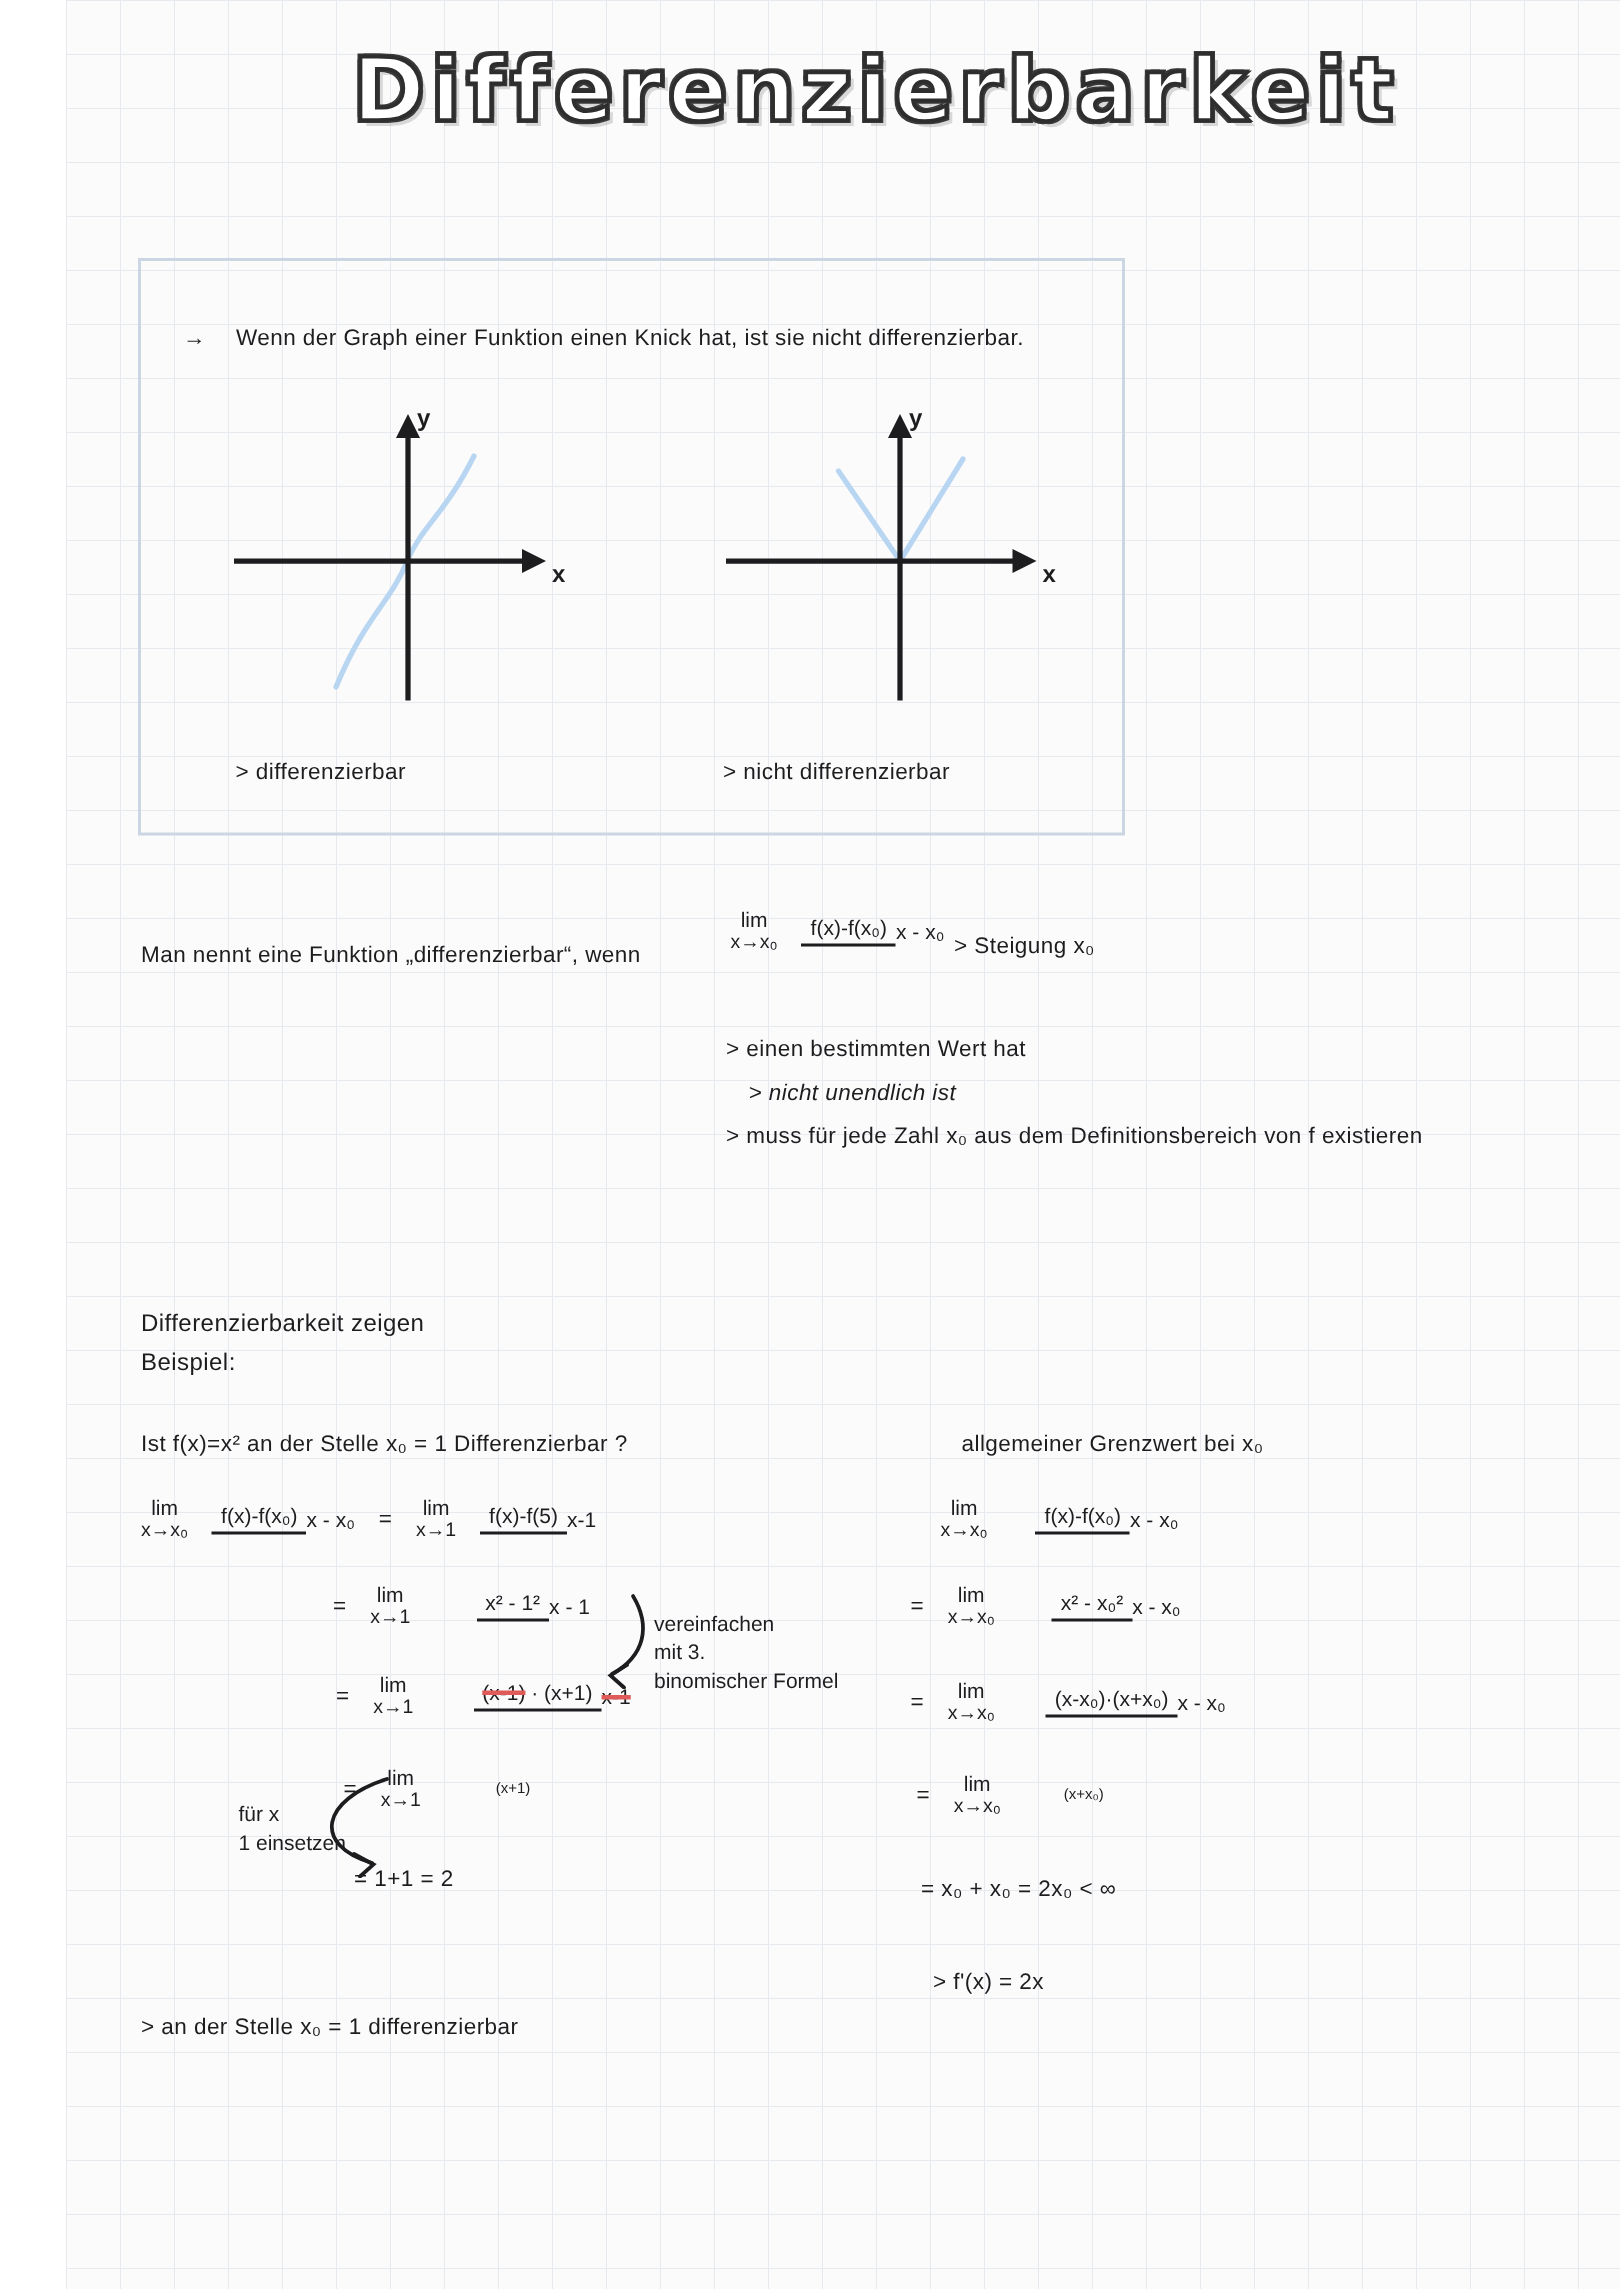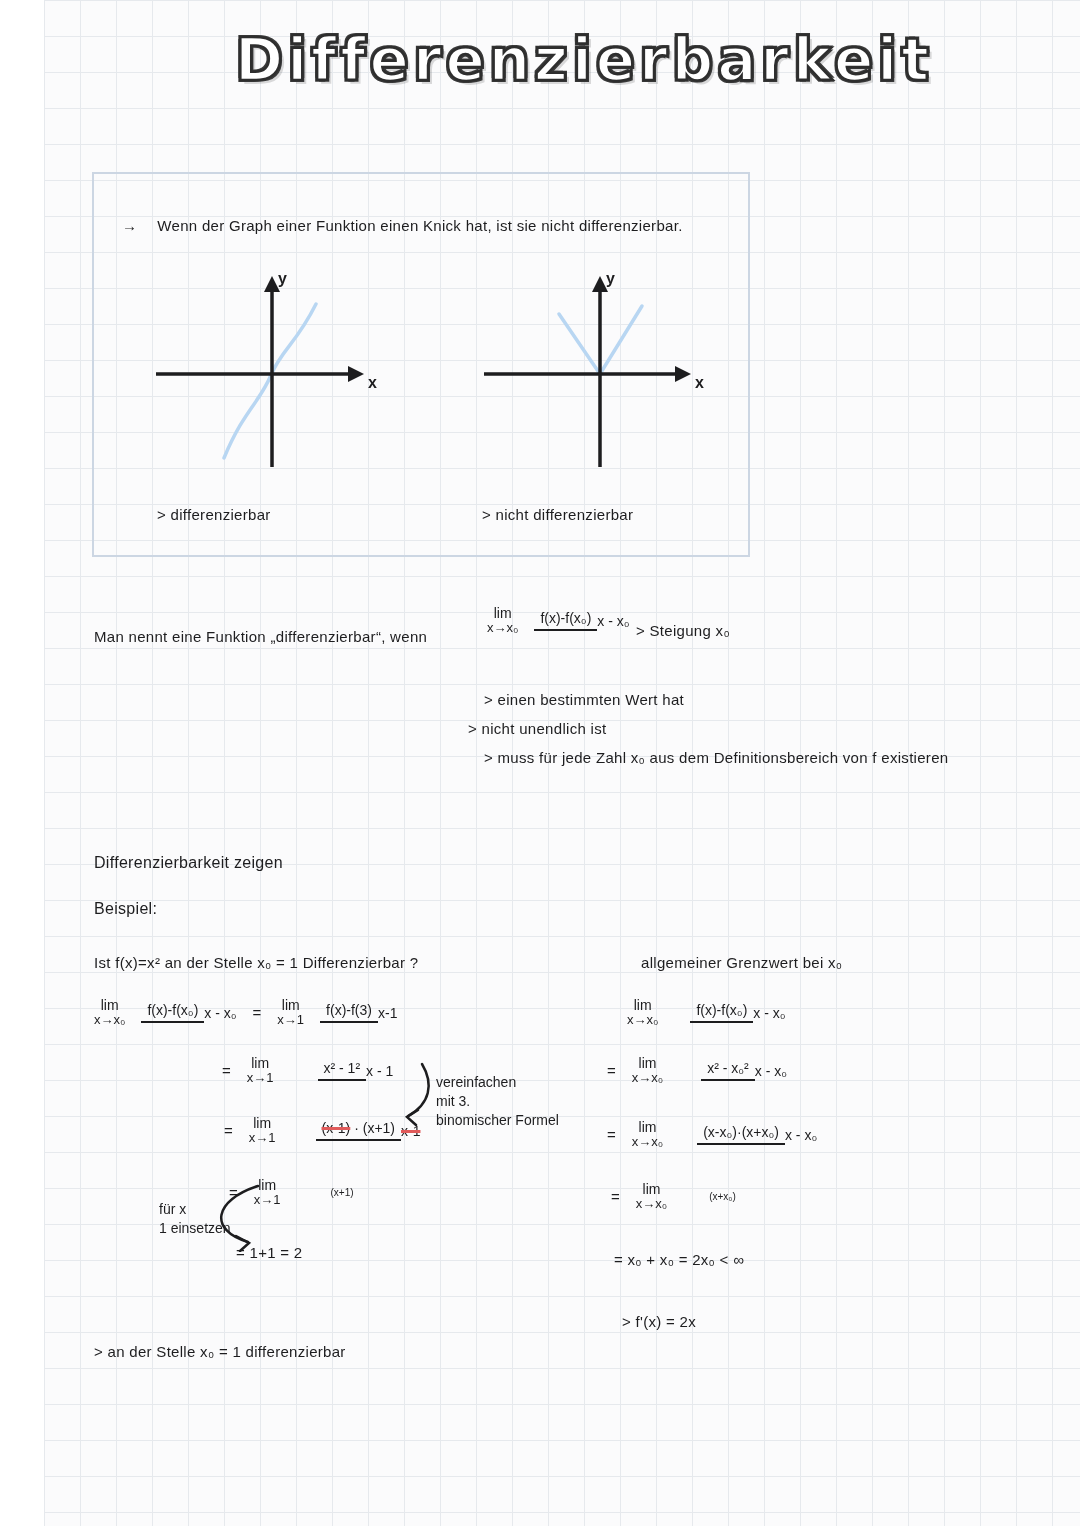--- a/index.html
+++ b/index.html
@@ -96,45 +96,45 @@
       <span class="sub">x→x₀</span>
     </span>
     <span class="frac">
       <span class="num">f(x)-f(x₀)</span>
       <span class="den">x - x₀</span>
     </span>
   </div>
   <div class="abs hw" style="left:592px; top:621px;">&gt; Steigung  x₀</div>
 
   <div class="abs hw" style="left:440px; top:690px;">&gt; einen bestimmten Wert hat</div>
-  <div class="abs hw" style="left:424px; top:719px;">&gt; nicht unendlich ist</div>
+  <div class="abs hw" style="left:455px; top:719px;font-style:italic;">&gt; nicht unendlich ist</div>
   <div class="abs hw" style="left:440px; top:748px;">&gt; muss für jede Zahl x₀ aus dem Definitionsbereich von f existieren</div>
 
-  <div class="abs hw" style="left:50px; top:852px; font-size:16px;">Differenzierbarkeit zeigen</div>
+  <div class="abs hw" style="left:50px; top:872px; font-size:16px;">Differenzierbarkeit zeigen</div>
   <div class="abs hw" style="left:50px; top:898px; font-size:16px;">Beispiel:</div>
 
   <div class="abs hw" style="left:50px; top:953px;">Ist f(x)=x²  an der Stelle  x₀ = 1  Differenzierbar ?</div>
   <div class="abs hw" style="left:597px; top:953px;">allgemeiner Grenzwert bei x₀</div>
 
   <div class="abs mrow" style="left:50px; top:998px;">
     <span class="lim">
       <span>lim</span>
       <span class="sub">x→x₀</span>
     </span>
     <span class="frac">
       <span class="num">f(x)-f(x₀)</span>
       <span class="den">x - x₀</span>
     </span>
     <span class="eq">=</span>
     <span class="lim">
       <span>lim</span>
       <span class="sub">x→1</span>
     </span>
     <span class="frac">
-      <span class="num">f(x)-f(3)</span>
+      <span class="num">f(x)-f(5)</span>
       <span class="den">x-1</span>
     </span>
   </div>
 
   <div class="abs mrow" style="left:178px; top:1056px;">
     <span class="eq">=</span>
     <span class="lim">
       <span>lim</span>
       <span class="sub">x→1</span>
     </span>

